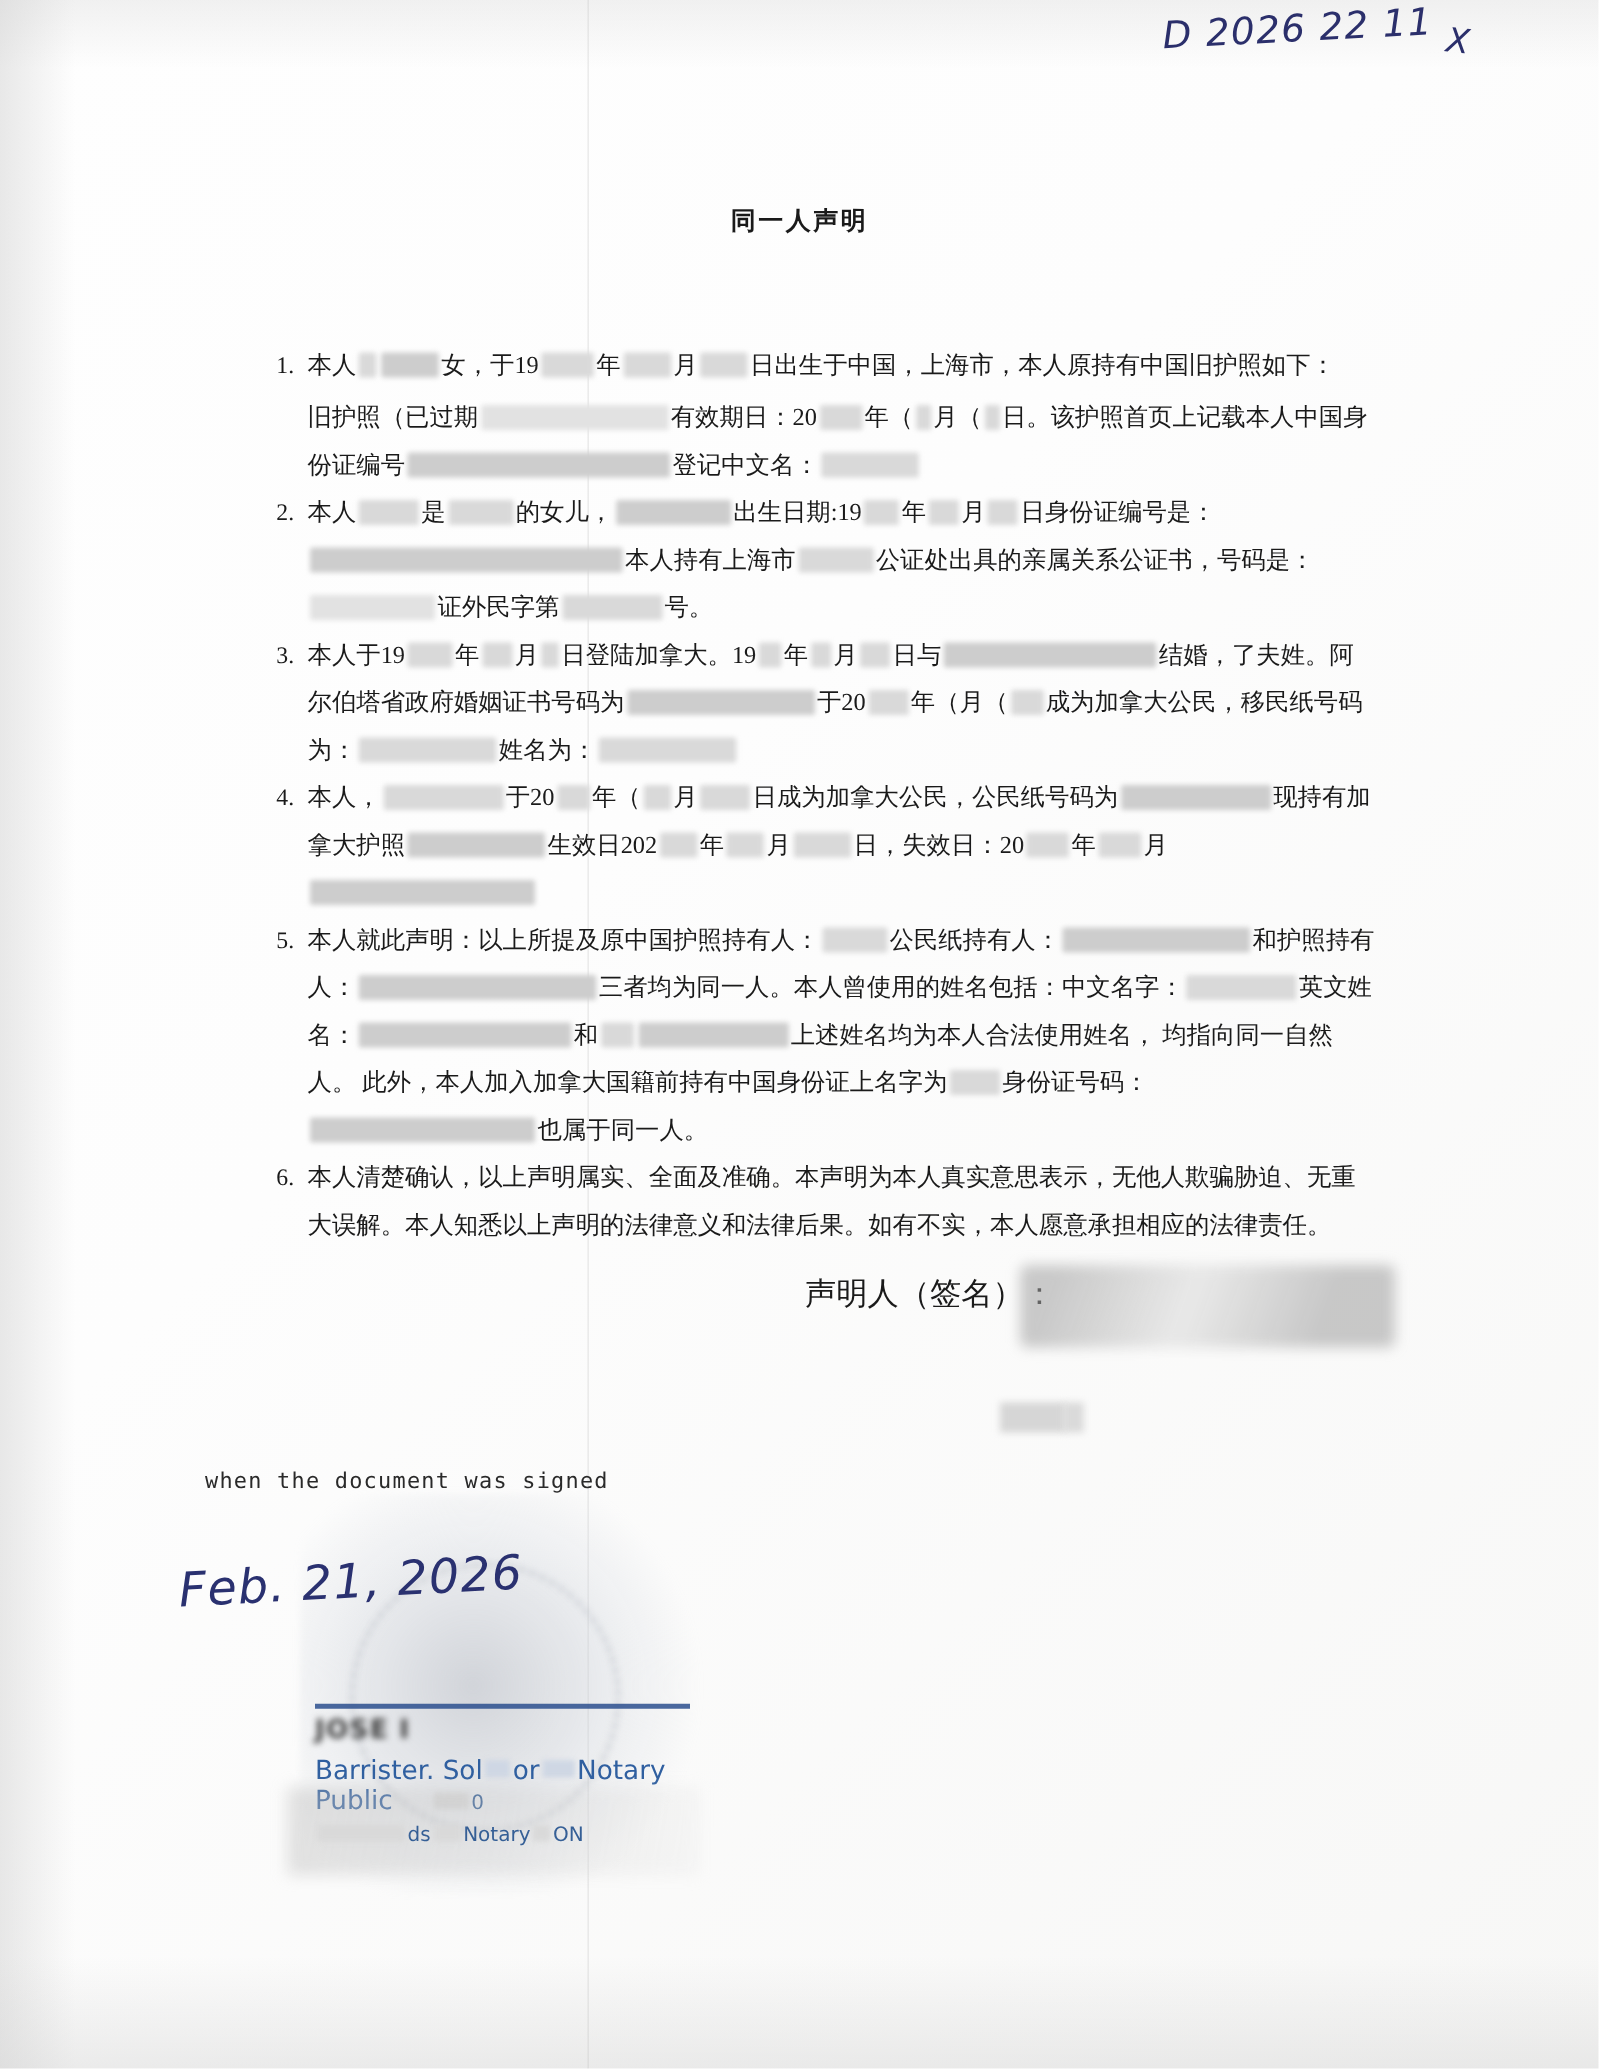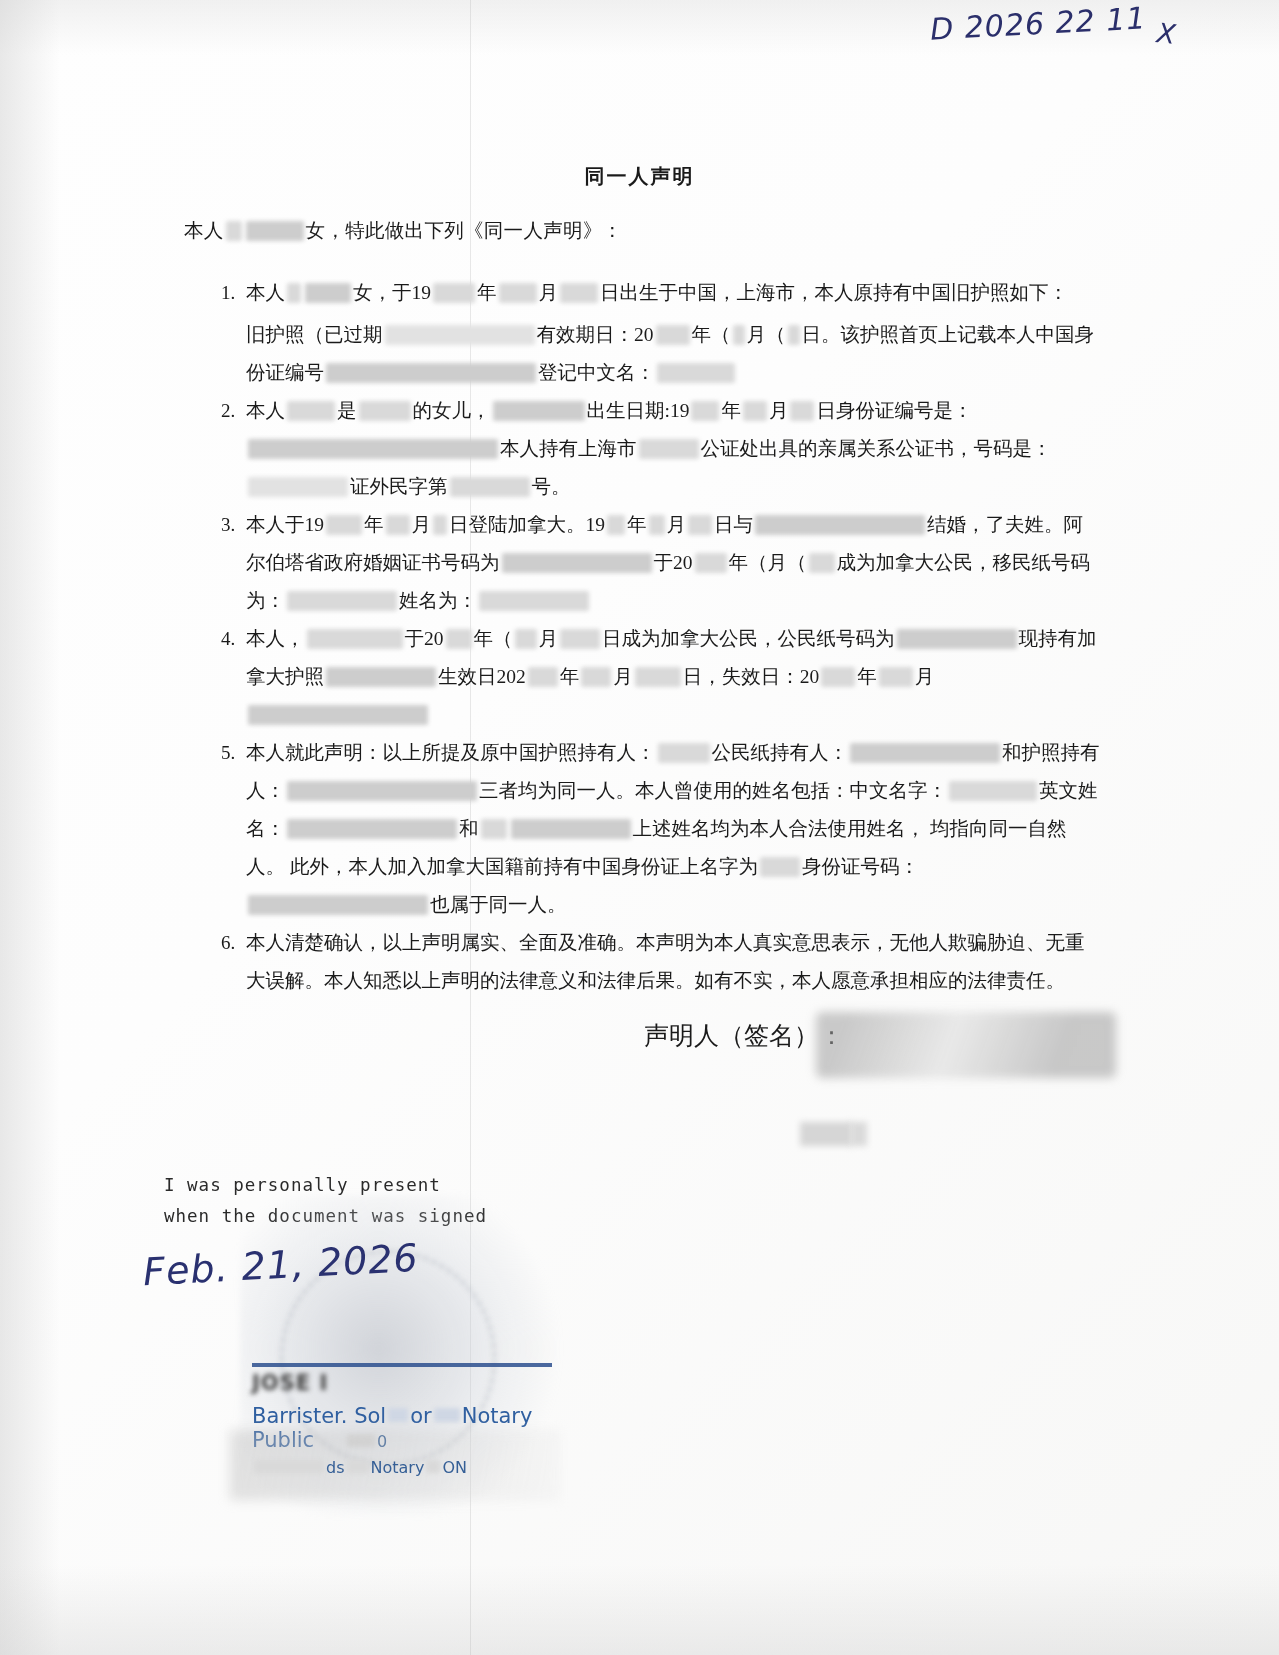--- a/index.html
+++ b/index.html
@@ -296,23 +296,20 @@
   <div class="scan-shade-bottom"></div>
   <div class="crease"></div>
 
   <div class="hand-note" id="hand-ref">D 2026 22 11</div>
   <div class="hand-note" id="hand-x">X</div>
 
   <div class="doc-body">
 
     <h1 class="doc-title">同一人声明</h1>
 
-    <div class="para intro">
-      <span>本人</span><span class="rd" style="width:16px"></span><span class="rd dark" style="width:58px"></span><span>女，特此做出下列《同一人声明》：</span>
-    </div>
 
     <ol class="clauses">
 
       <li>
         <span>本人</span><span class="rd" style="width:14px"></span><span class="rd dark" style="width:46px"></span><span>女，于19</span><span class="rd" style="width:42px"></span><span>年</span><span class="rd" style="width:38px"></span><span>月</span><span class="rd" style="width:38px"></span><span>日出生于中国，上海市，本人原持有中国旧护照如下：</span>
         <div class="sub-block">
           <span>旧护照（已过期</span><span class="rd light" style="width:150px"></span><span>有效期日：20</span><span class="rd" style="width:34px"></span><span>年（</span><span class="rd" style="width:12px"></span><span>月（</span><span class="rd" style="width:12px"></span><span>日。该护照首页上记载本人中国身份证编号</span><span class="rd dark" style="width:210px"></span><span>登记中文名：</span><span class="rd" style="width:78px"></span>
         </div>
       </li>
 
@@ -340,21 +337,20 @@
 
     <div class="sig-line" id="sig-row">
       <span>声明人（签名）：</span>
     </div>
     <div class="sig-smudge"></div>
 
     <div class="date-smudge"></div>
     <div class="date-smudge2"></div>
 
     <div class="notary-typed">
-      <div>I was personally present</div>
       <div>when the document was signed</div>
     </div>
 
     <div class="stamp-blur"></div>
     <div class="stamp-ring"></div>
 
     <div id="hand-date">Feb. 21, 2026</div>
 
     <div class="notary-name-rule"></div>
     <div class="notary-name">JOSE                    I</div>

